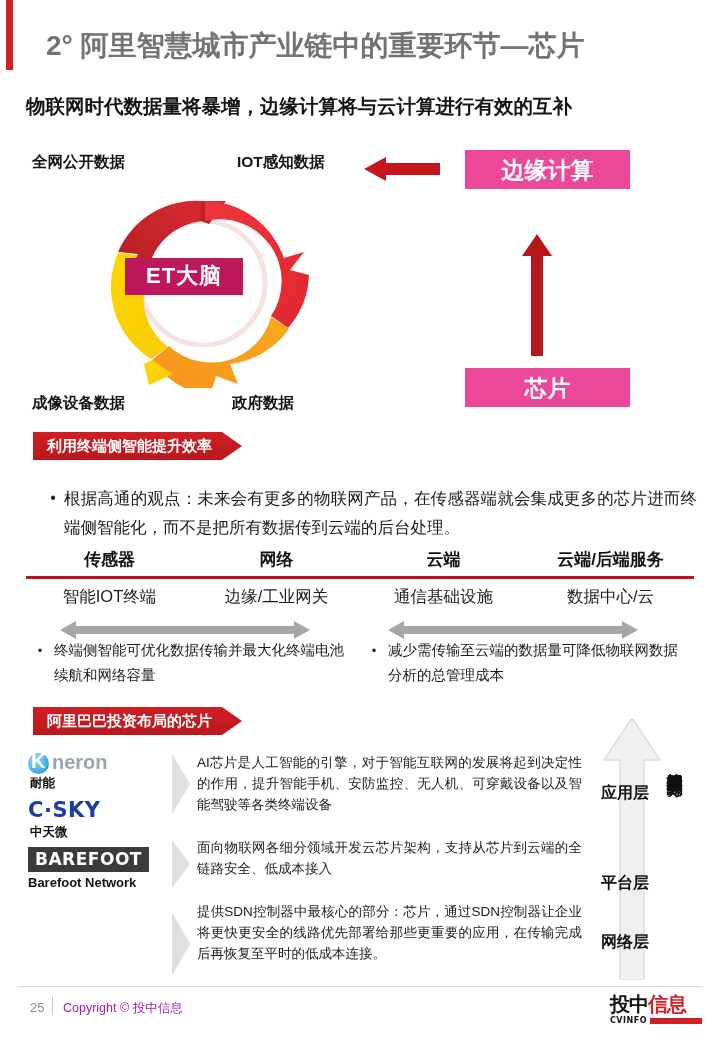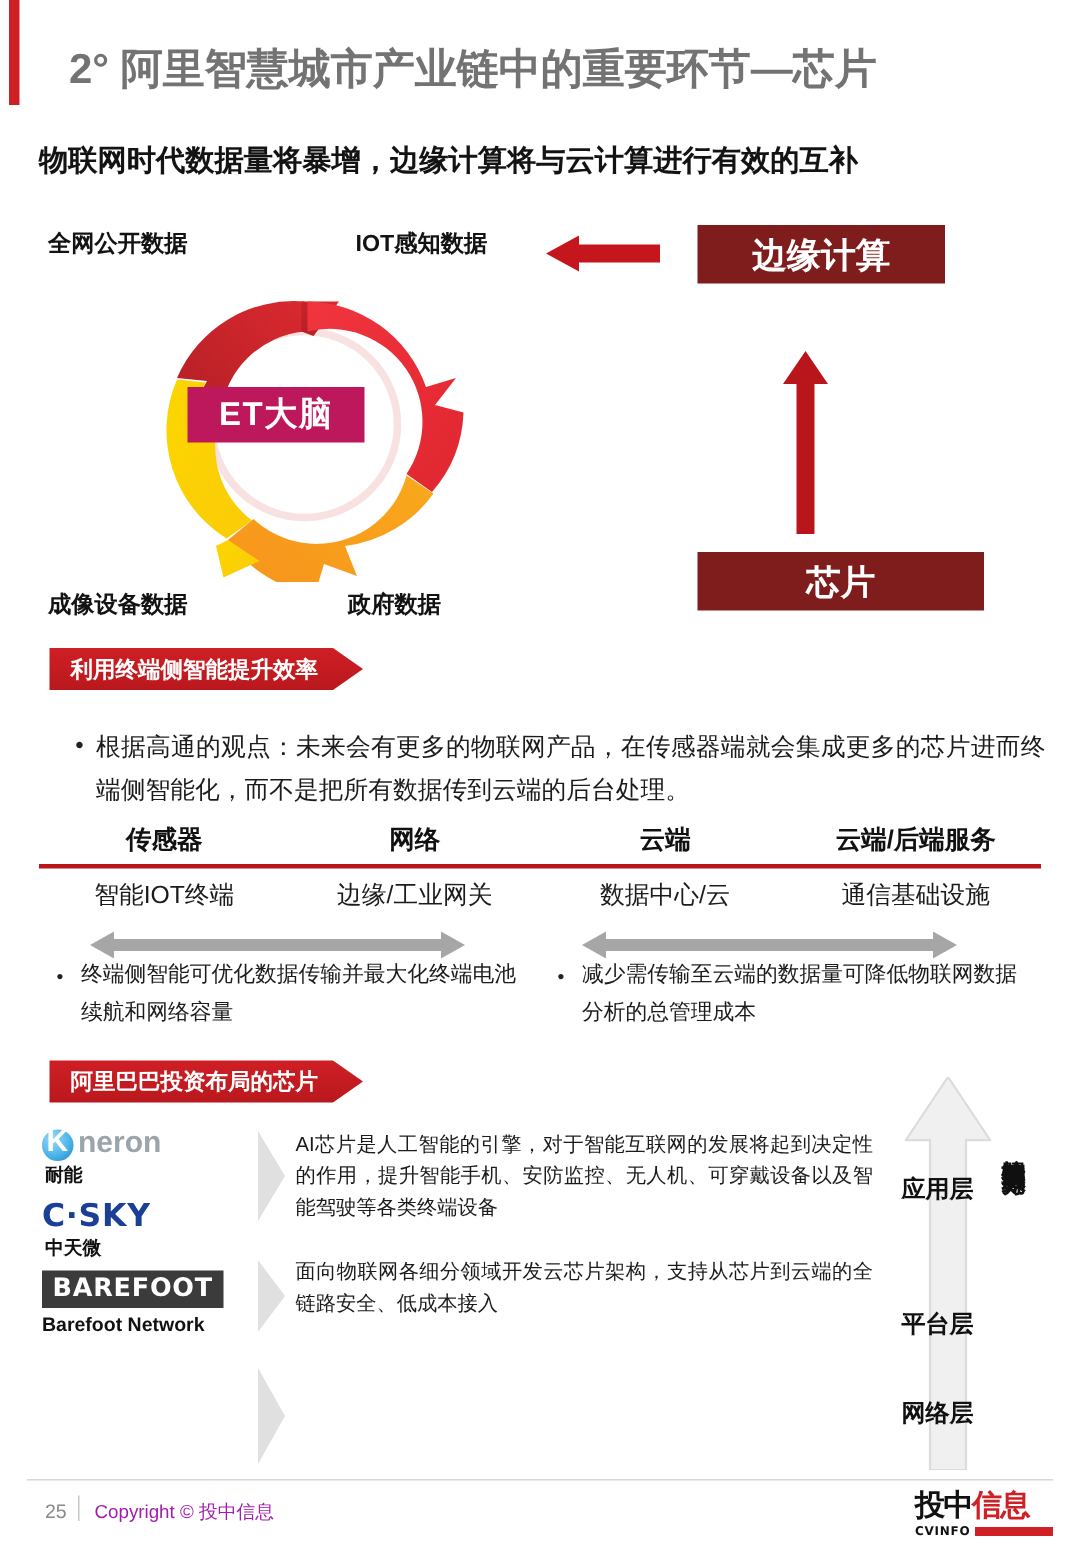--- a/index.html
+++ b/index.html
@@ -46,26 +46,26 @@
   .lbl-tl { left: 32px;  top: 152px; }
   .lbl-tr { left: 237px; top: 152px; }
   .lbl-bl { left: 32px;  top: 393px; }
   .lbl-br { left: 232px; top: 393px; }
 
   
   .arrow-left { position: absolute; left: 364px; top: 156px; }
 
   
   .blackbox {
-    position: absolute; background: #7f1d1d; color: #fff;
+    position: absolute; background: #ec4899; color: #fff;
     font-weight: bold; text-align: center; line-height: 1;
   }
   .bb-edge { left: 465px; top: 150px; width: 165px; height: 39px;
              font-size: 23px; padding-top: 9px; }
-  .bb-chip { left: 465px; top: 368px; width: 191px; height: 39px;
+  .bb-chip { left: 465px; top: 368px; width: 165px; height: 39px;
              font-size: 23px; padding-top: 9px; }
   .arrow-up { position: absolute; left: 521px; top: 234px; }
 
   
   .banner { position: absolute; height: 28px; display: flex; align-items: center; }
   .banner .body {
     height: 28px; display: flex; align-items: center;
     background: linear-gradient(180deg,#cf1f25 0%,#b9181d 100%);
     color: #fff; font-size: 15px; font-weight: bold;
     padding: 0 10px 0 14px; white-space: nowrap;
@@ -292,22 +292,22 @@
     <div class="hdr">
       <div>传感器</div>
       <div>网络</div>
       <div>云端</div>
       <div>云端/后端服务</div>
     </div>
     <div class="rule"></div>
     <div class="row1">
       <div>智能IOT终端</div>
       <div>边缘/工业网关</div>
+      <div>通信基础设施</div>
       <div>数据中心/云</div>
-      <div>通信基础设施</div>
     </div>
   </div>
 
   <div class="dblarrow dbl1">
     <svg width="250" height="18" viewBox="0 0 250 18">
       <path d="M 0 9 L 16 0 L 16 5 L 234 5 L 234 0 L 250 9 L 234 18 L 234 13 L 16 13 L 16 18 Z" fill="#a6a6a6"></path>
     </svg>
   </div>
   <div class="dblarrow dbl2">
     <svg width="250" height="18" viewBox="0 0 250 18">
@@ -354,20 +354,21 @@
     <svg width="26" height="235" viewBox="0 0 26 235">
       <path d="M 2 2 L 20 32 L 2 62 Z" fill="#e0e0e0"></path>
       <path d="M 2 88 L 20 112 L 2 136 Z" fill="#e0e0e0"></path>
       <path d="M 2 160 L 20 192 L 2 224 Z" fill="#e0e0e0"></path>
     </svg>
   </div>
 
   <div class="descs">
     <div class="desc d1">AI芯片是人工智能的引擎，对于智能互联网的发展将起到决定性的作用，提升智能手机、安防监控、无人机、可穿戴设备以及智能驾驶等各类终端设备</div>
     <div class="desc d2">面向物联网各细分领域开发云芯片架构，支持从芯片到云端的全链路安全、低成本接入</div>
+    <div class="desc d3">提供SDN控制器中最核心的部分：芯片，通过SDN控制器让企业将更快更安全的线路优先部署给那些更重要的应用，在传输完成后再恢复至平时的低成本连接。</div>
   </div>
 
   <div class="layer-arrow">
     <svg width="58" height="262" viewBox="0 0 58 262">
       <path d="M 29 0 L 57 42 L 41 42 L 41 262 L 17 262 L 17 42 L 1 42 Z" fill="#f0f0f0" stroke="#dcdcdc" stroke-width="1.5"></path>
     </svg>
   </div>
   <div class="layer-lbl ll-app">应用层</div>
   <div class="layer-lbl ll-plat">平台层</div>
   <div class="layer-lbl ll-net">网络层</div>

